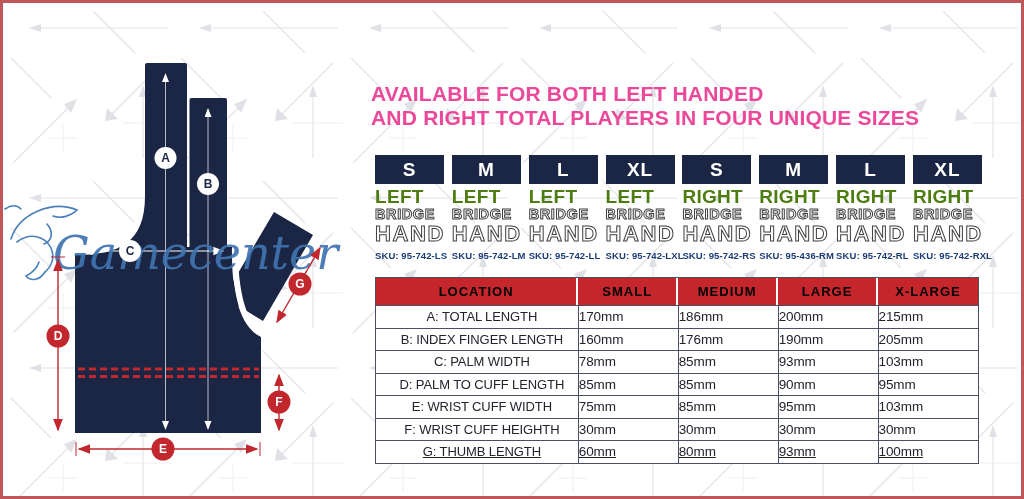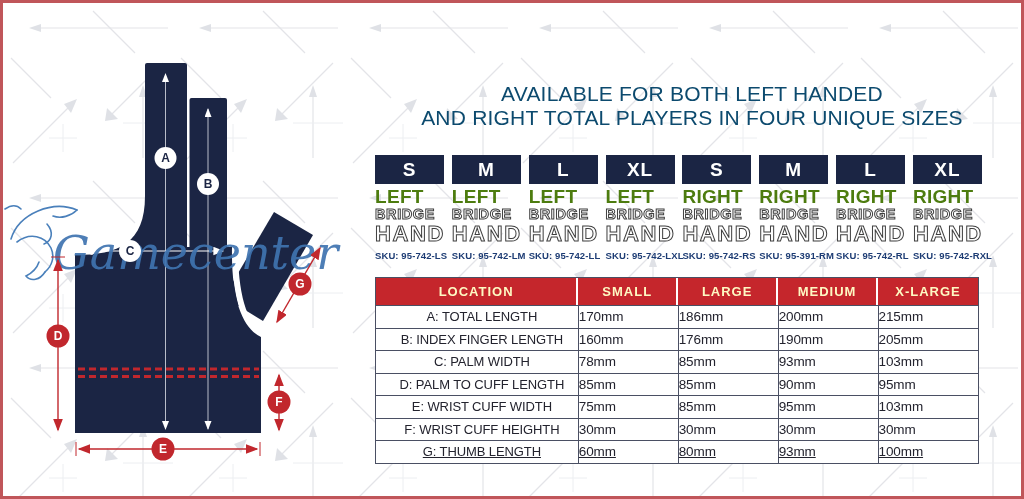--- a/index.html
+++ b/index.html
@@ -3,42 +3,42 @@
 <meta charset="utf-8">
 <style>
   html,body{margin:0;padding:0;background:#888;}
   .canvas{
     position:relative; width:1024px; height:499px; box-sizing:border-box;
     background:#ffffff; border:3px solid #c0565a; overflow:hidden;
     font-family:"Liberation Sans", sans-serif;
   }
   .bg-pattern{position:absolute; left:0; top:0; width:100%; height:100%;}
   
-  .headline{position:absolute; left:368px; top:79px; width:642px; text-align:center;
-    color:#0c4a6e; font-weight:400; font-size:21px; line-height:1.12; letter-spacing:.2px;}
+  .headline{position:absolute; left:368px; top:79px; width:642px; text-align:left;
+    color:#ec4899; font-weight:700; font-size:21px; line-height:1.12; letter-spacing:.2px;}
   
   .size-row{position:absolute; left:372px; top:152px; width:607px;
     display:flex; justify-content:space-between;}
   .size-card{width:69px;}
   .size-tag{height:29px; background:#1b2544; color:#fff; display:flex;
     align-items:center; justify-content:center; font-size:19px; font-weight:800;
     letter-spacing:1px; margin-bottom:3px;}
   .word-hand{font-size:19px; font-weight:900; color:#4d7c0f; line-height:1;
     letter-spacing:.3px;}
   .word-outline{font-size:14.5px; font-weight:700; color:#fdfdfd; line-height:1;
     -webkit-text-stroke:1px #3f3f3f; letter-spacing:.6px; margin-top:1px;}
   .word-outline.lg{font-size:22px; letter-spacing:1.6px;}
   .sku{margin-top:5px; font-size:9.5px; font-weight:700; color:#1d3c74;
     letter-spacing:.1px; white-space:nowrap;}
   
   .spec-table-wrap{position:absolute; left:372px; top:274px; width:604px;
     border:1px solid #4a4f63; background:#fff; box-sizing:border-box;}
   .spec-header{display:flex; background:#c5262c; height:27px;}
   .spec-hcell{box-sizing:border-box; display:flex; align-items:center;
-    justify-content:center; color:#fef9c3; font-size:13px; font-weight:700;
+    justify-content:center; color:#000000; font-size:13px; font-weight:700;
     letter-spacing:1px; border-right:2px solid #fff; width:16.6%;}
   .spec-hcell:first-child{width:33.6%;}
   .spec-hcell:last-child{border-right:none;}
   table.spec{width:100%; border-collapse:collapse; table-layout:fixed;}
   table.spec td{border:1px solid #4a4f63; height:21.5px; padding:0;
     color:#23232e; font-size:13.5px; letter-spacing:-.1px;}
   table.spec td.loc{text-align:center; padding-left:10px; font-size:13px;}
   table.spec tr td:first-child{border-left:none;}
   table.spec tr td:last-child{border-right:none;}
   table.spec tr:last-child td{border-bottom:none;text-decoration:underline;}
@@ -186,21 +186,21 @@
       <div class="word-hand">RIGHT</div>
       <div class="word-outline">BRIDGE</div>
       <div class="word-outline lg">HAND</div>
       <div class="sku">SKU: 95-742-RS</div>
     </div>
     <div class="size-card">
       <div class="size-tag">M</div>
       <div class="word-hand">RIGHT</div>
       <div class="word-outline">BRIDGE</div>
       <div class="word-outline lg">HAND</div>
-      <div class="sku">SKU: 95-391-RM</div>
+      <div class="sku">SKU: 95-436-RM</div>
     </div>
     <div class="size-card">
       <div class="size-tag">L</div>
       <div class="word-hand">RIGHT</div>
       <div class="word-outline">BRIDGE</div>
       <div class="word-outline lg">HAND</div>
       <div class="sku">SKU: 95-742-RL</div>
     </div>
     <div class="size-card">
       <div class="size-tag">XL</div>
@@ -208,22 +208,22 @@
       <div class="word-outline">BRIDGE</div>
       <div class="word-outline lg">HAND</div>
       <div class="sku">SKU: 95-742-RXL</div>
     </div>
   </div>
 
   <div class="spec-table-wrap">
     <div class="spec-header">
       <div class="spec-hcell">LOCATION</div>
       <div class="spec-hcell">SMALL</div>
+      <div class="spec-hcell">MEDIUM</div>
       <div class="spec-hcell">LARGE</div>
-      <div class="spec-hcell">MEDIUM</div>
       <div class="spec-hcell">X-LARGE</div>
     </div>
     <table class="spec">
       <colgroup>
           <col style="width:33.6%">
           <col style="width:16.6%">
           <col style="width:16.6%">
           <col style="width:16.6%">
           <col style="width:16.6%">
         </colgroup>

